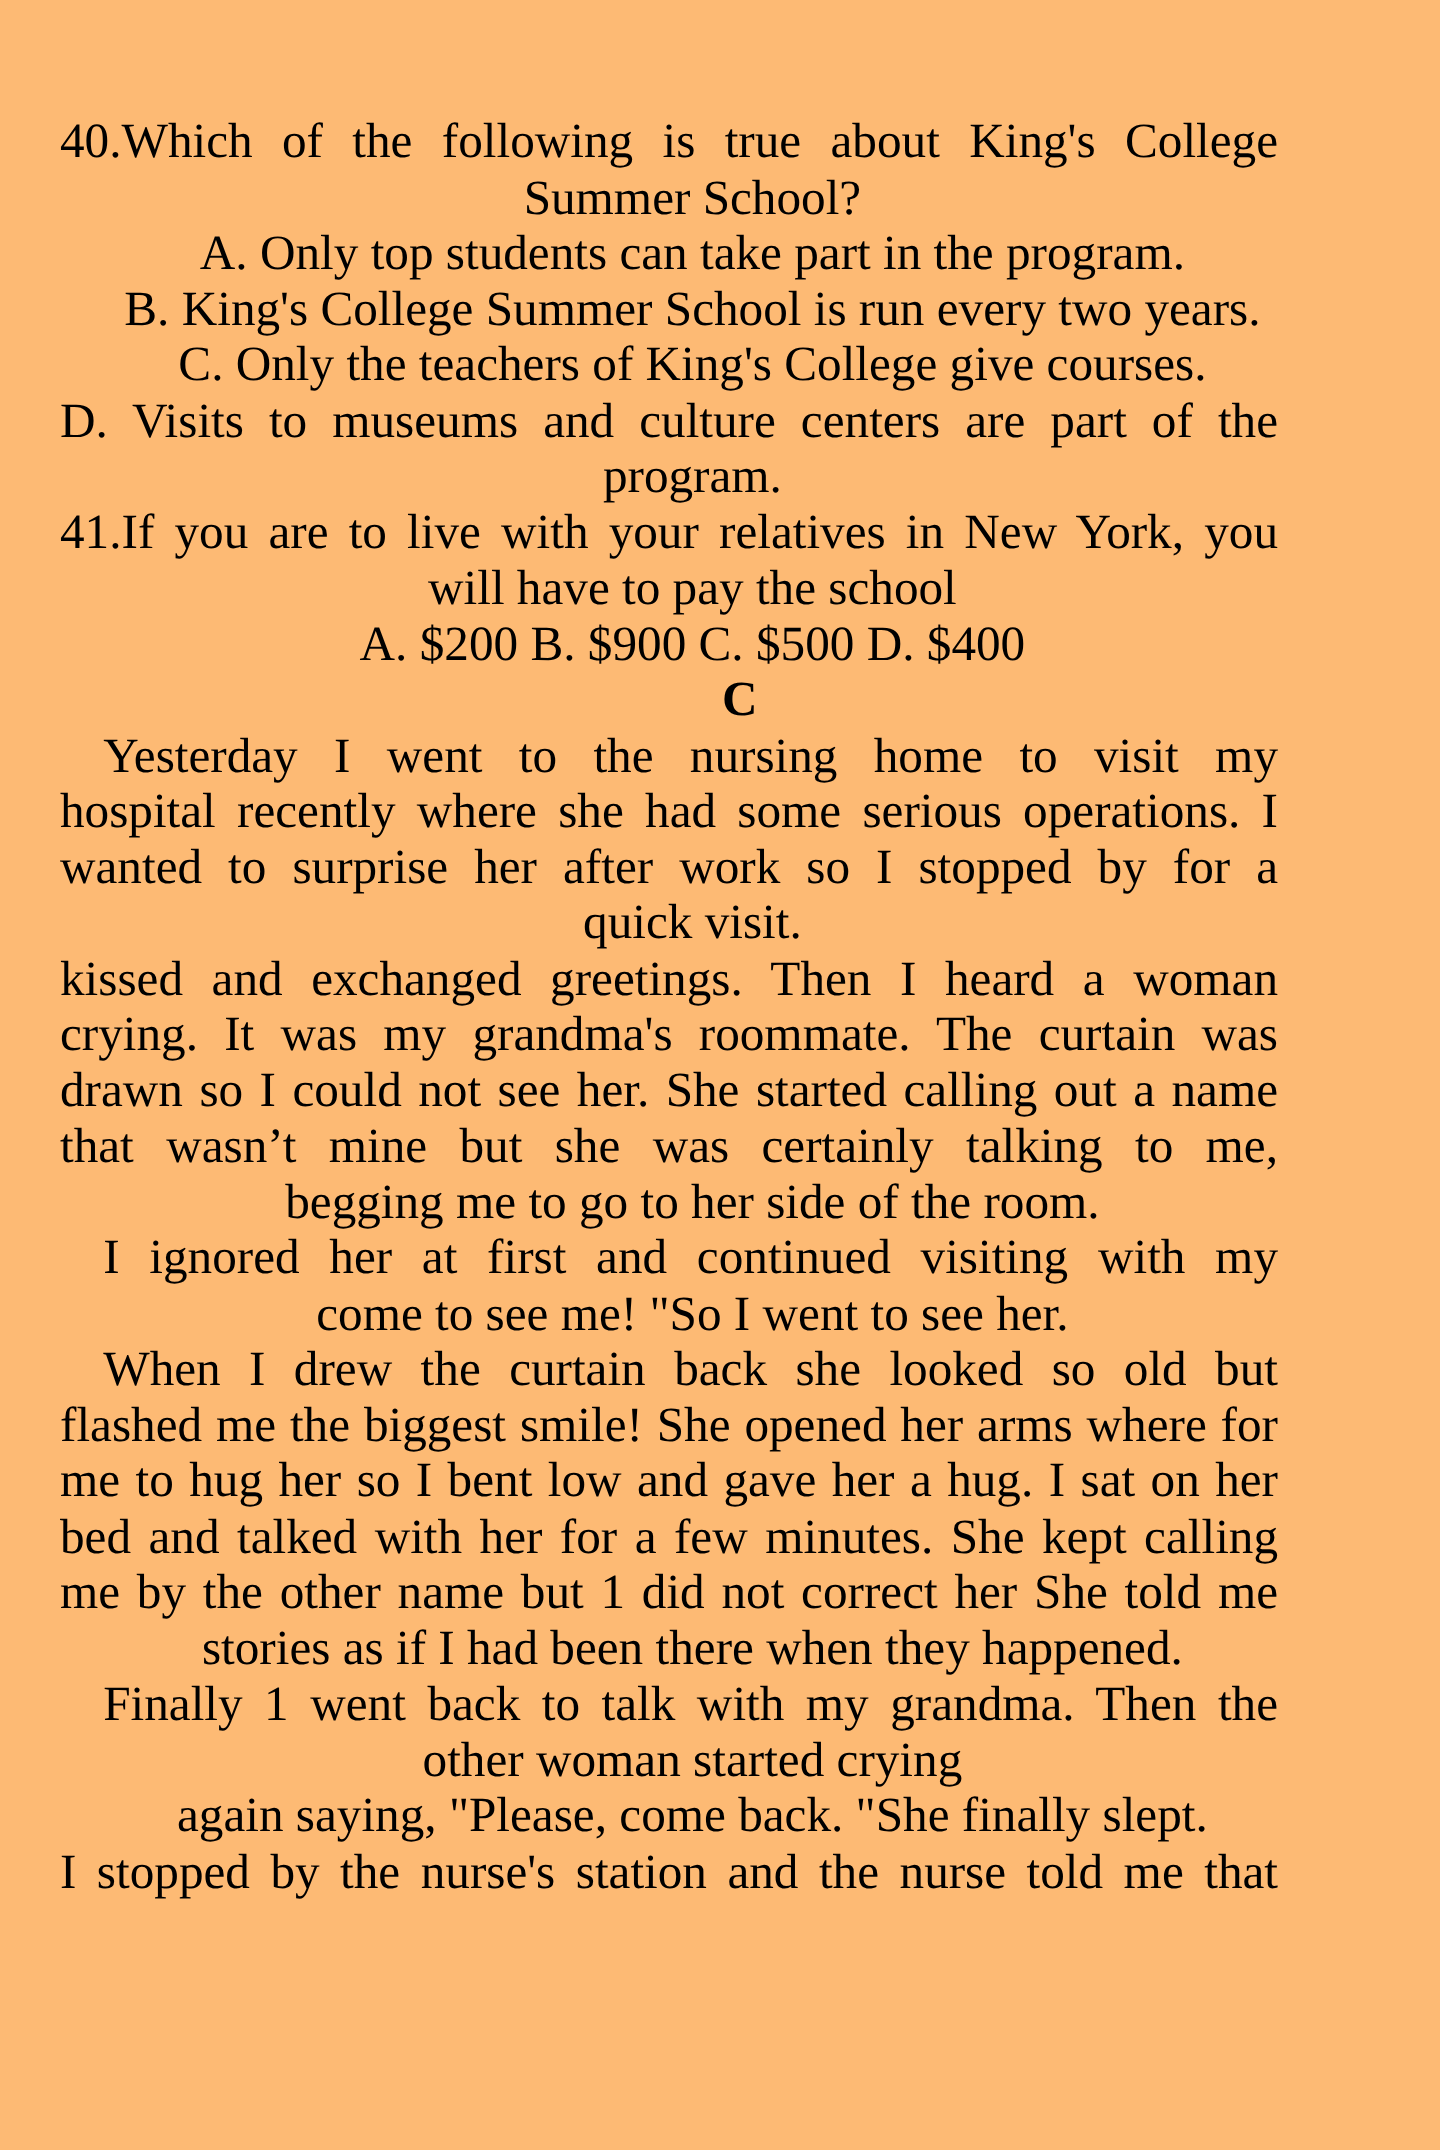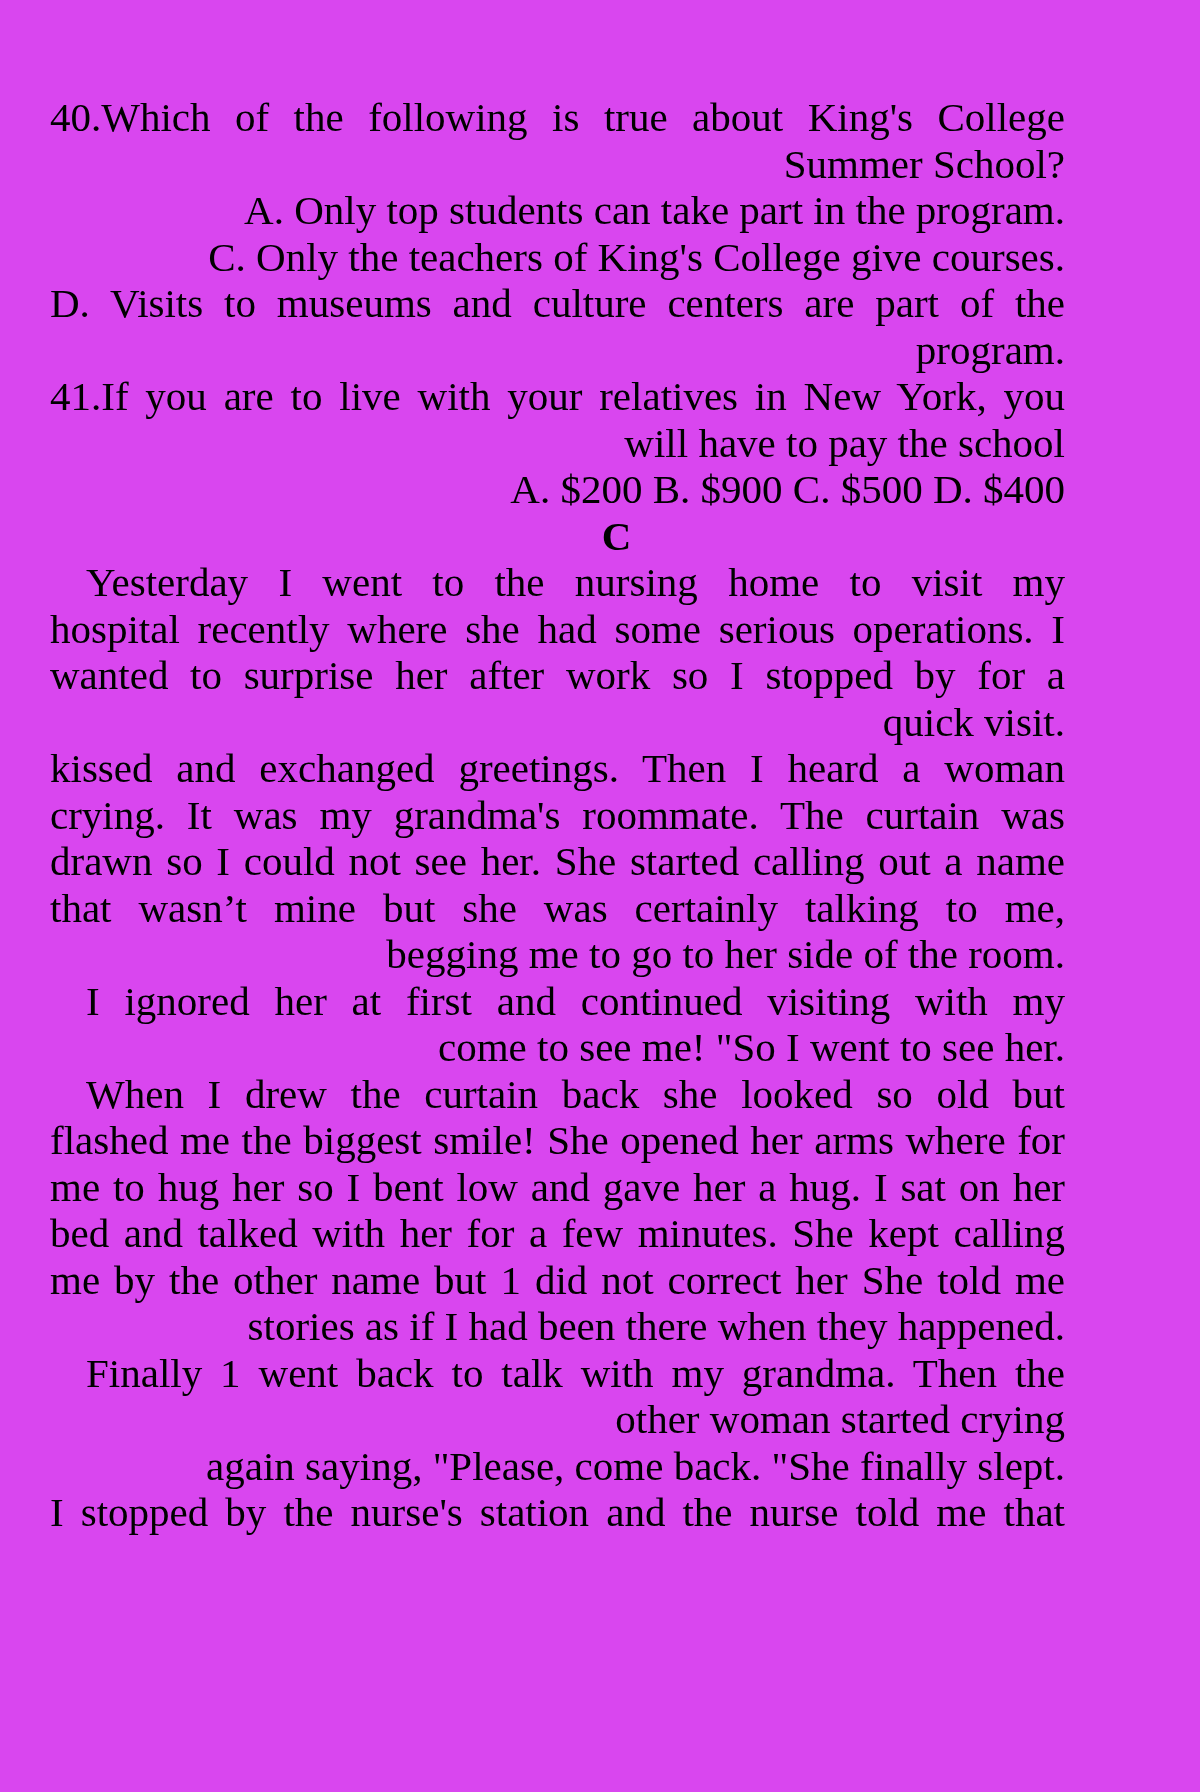--- a/index.html
+++ b/index.html
@@ -3,62 +3,63 @@
 <meta charset="utf-8">
 <style>
   html, body {
     margin: 0;
     padding: 0;
   }
   .page {
     position: relative;
     width: 1200px;
     height: 1792px;
-    background: #d946ef;
+    background: #fdba74;
     color: #000000;
     font-family: "Liberation Serif", "DejaVu Serif", serif;
     overflow: hidden;
   }
   .textcol {
     position: absolute;
     left: 50px;
     top: 94px;
     width: 1015px;
   }
   .line {
     font-size: 41px;
     line-height: 46.5px;
     white-space: normal;
   }
   .align-justify {
     text-align: justify;
     text-align-last: justify;
   }
   .align-left {
-    text-align: right;
+    text-align: center;
     margin-left: 39px;
   }
   .align-center {
     text-align: center;
     font-weight: bold;
     
     padding-left: 118px;
   }
   .indent {
     padding-left: 36px;
   }
 </style>
 </head>
 <body>
 
 <div class="page">
   <div class="textcol">
       <div class="line align-justify">40.Which of the following is true about King's College</div>
       <div class="line align-left">Summer School?</div>
       <div class="line align-left">A. Only top students can take part in the program.</div>
+      <div class="line align-left">B. King's College Summer School is run every two years.</div>
       <div class="line align-left">C. Only the teachers of King's College give courses.</div>
       <div class="line align-justify">D. Visits to museums and culture centers are part of the</div>
       <div class="line align-left">program.</div>
       <div class="line align-justify">41.If you are to live with your relatives in New York, you</div>
       <div class="line align-left">will have to pay the school</div>
       <div class="line align-left">A. $200 B. $900 C. $500 D. $400</div>
       <div class="line align-center">C</div>
       <div class="line align-justify indent">Yesterday I went to the nursing home to visit my</div>
       <div class="line align-justify">hospital recently where she had some serious operations. I</div>
       <div class="line align-justify">wanted to surprise her after work so I stopped by for a</div>

